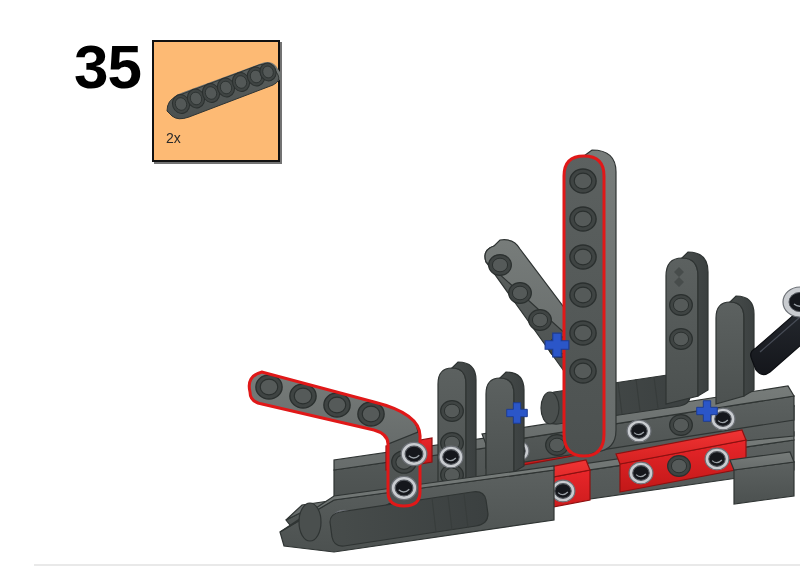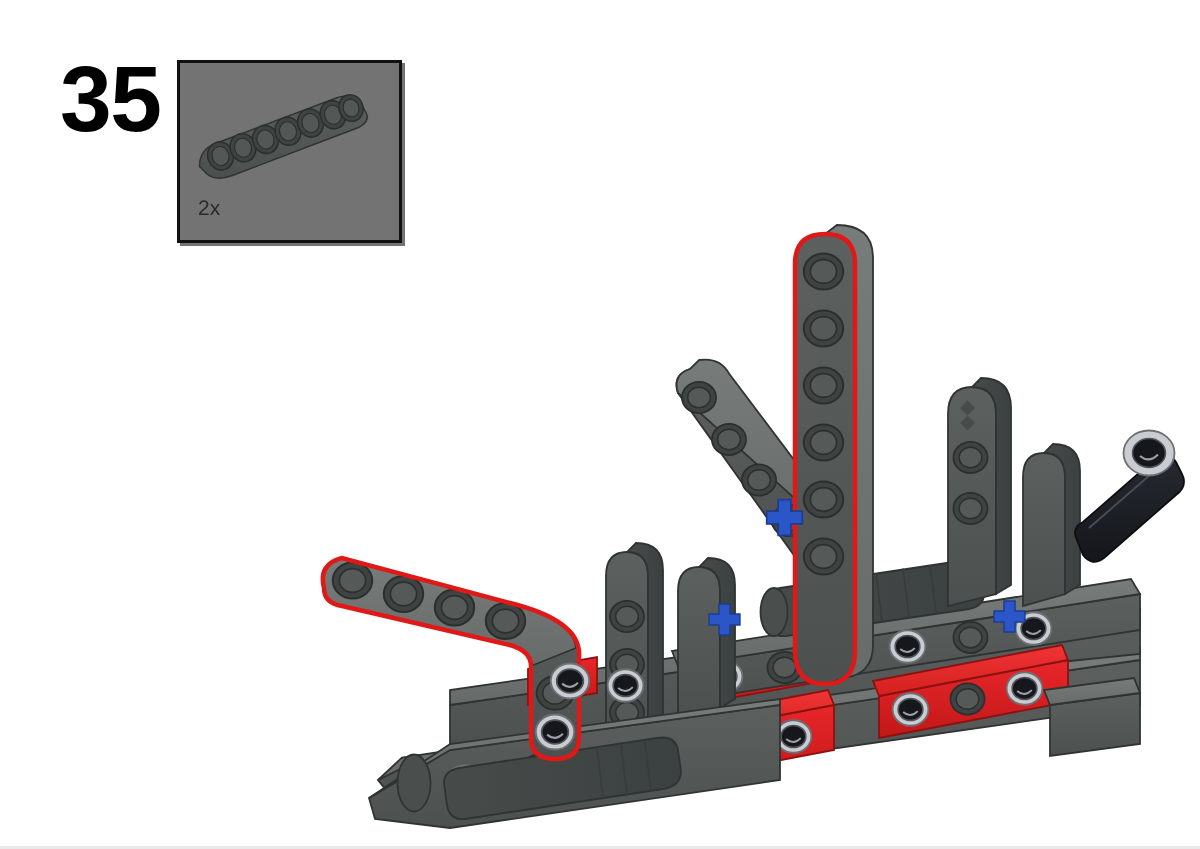--- a/index.html
+++ b/index.html
@@ -1,32 +1,32 @@
 <!DOCTYPE html>
 <html><head>
 <meta charset="utf-8">
 <style>
   html,body{margin:0;padding:0;background:#ffffff;}
   body{width:800px;height:566px;position:relative;overflow:hidden;
        font-family:"Liberation Sans",sans-serif;-webkit-font-smoothing:antialiased;}
 
-  #page{position:absolute;inset:0;background:#ffffff;}
+  #page{position:absolute;inset:0;background:#ffffff;margin-left:34px;}
 
   
   #page-bottom-rule{position:absolute;left:0;bottom:0;width:800px;height:2px;
        background:#e9e9e9;}
 
   
   #step-number{position:absolute;left:40px;top:36px;width:76px;height:62px;
        font-size:62px;font-weight:bold;line-height:62px;color:#000000;
        letter-spacing:-1px;font-family:"Liberation Sans",sans-serif;}
 
   
-  #callout{position:absolute;left:118px;top:40px;width:150px;height:122px;
-       background:#737373;border:2px solid #111111;
+  #callout{position:absolute;left:118px;top:40px;width:128px;height:122px;
+       background:#fdba74;border:2px solid #111111;
        box-shadow:2px 2px 0 rgba(0,0,0,0.55);box-sizing:border-box;}
   #callout-svg{position:absolute;left:0;top:0;}
   #callout-qty{position:absolute;left:12px;top:88px;font-size:14px;
        color:#2a2a2a;font-family:"Liberation Sans",sans-serif;}
 
   
   #assembly{position:absolute;left:0;top:0;width:800px;height:566px;}
   #assembly svg{display:block;}
 </style>
 </head>

